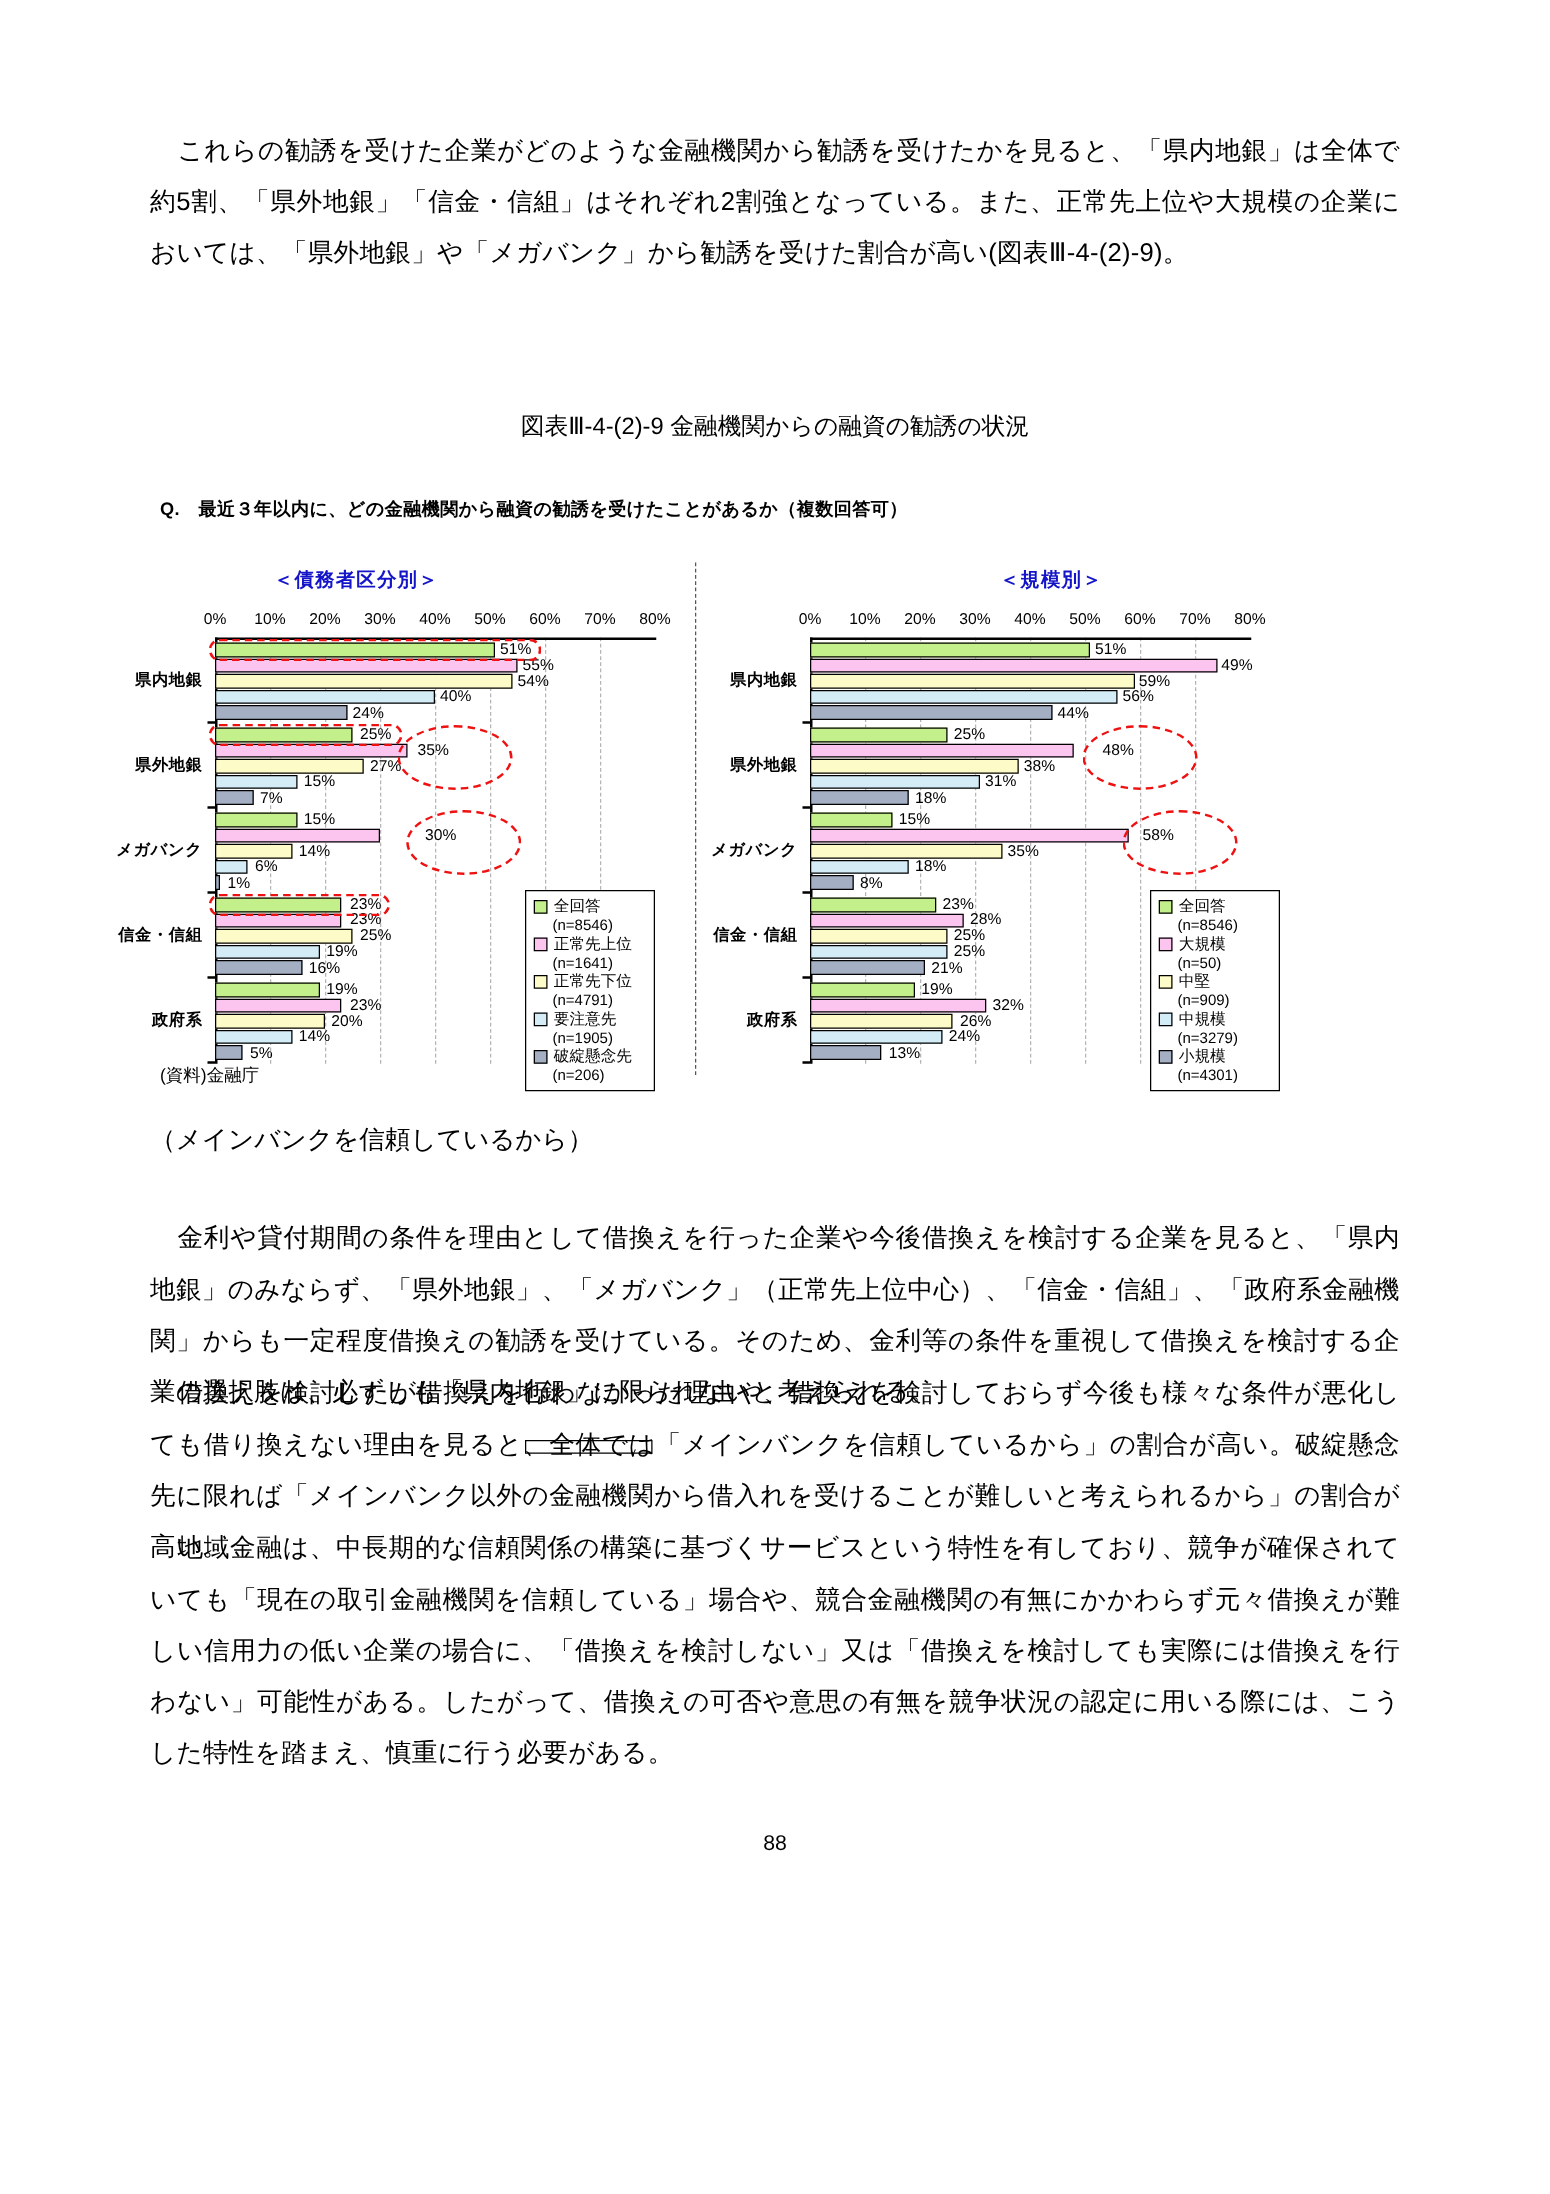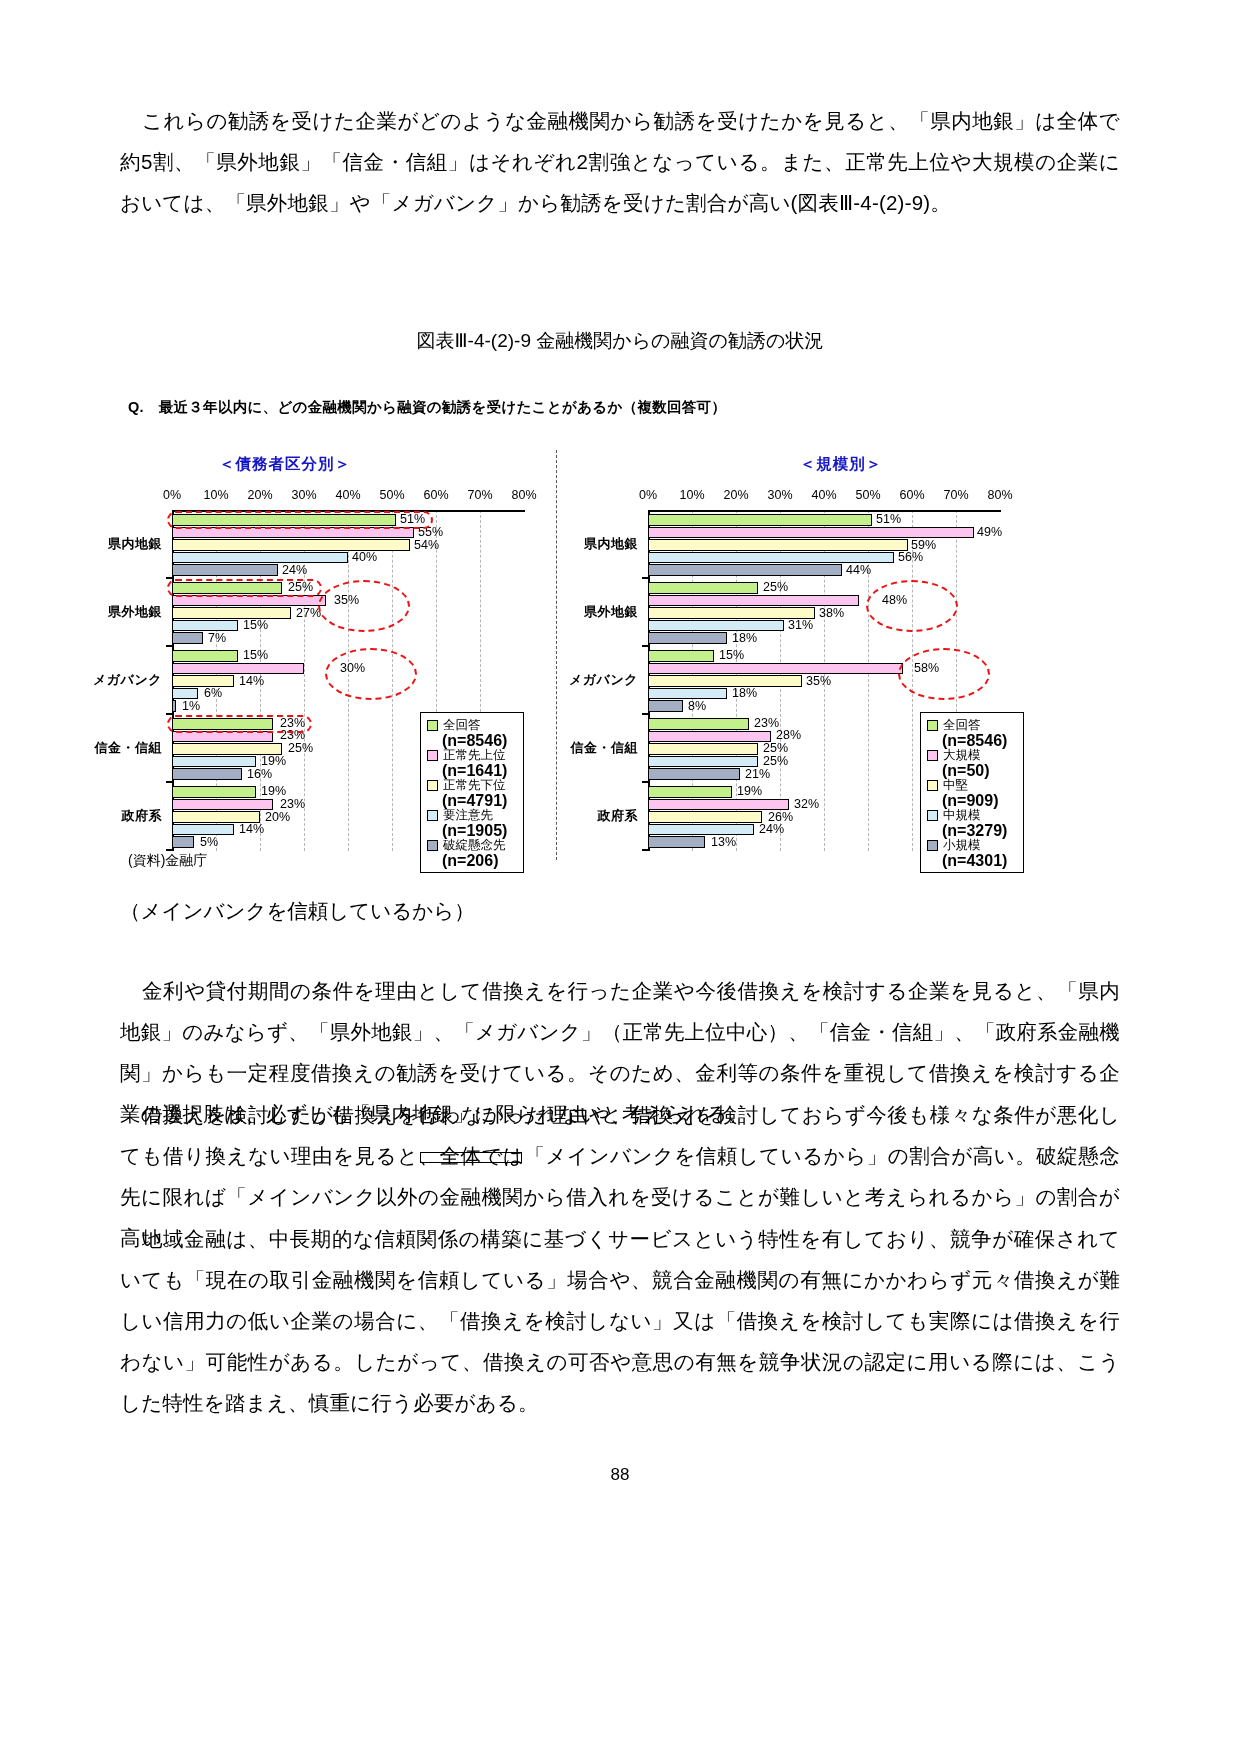--- a/index.html
+++ b/index.html
@@ -138,25 +138,24 @@
     line-height:15px;
     white-space:nowrap;
   }
   .legend-swatch {
     width:9px; height:9px;
     border:1px solid #000;
     margin-right:5px;
     flex:0 0 auto;
   }
   .legend-n {
-    font-size:16px;
+    font-size:12px;
     line-height:15px;
     padding-left:15px;
     white-space:nowrap;
-    font-weight:bold;
   }
 
   .source {
     position:absolute;
     font-size:14px;
   }
 
   .section-head {
     position:absolute;
     font-size:20.5px;

